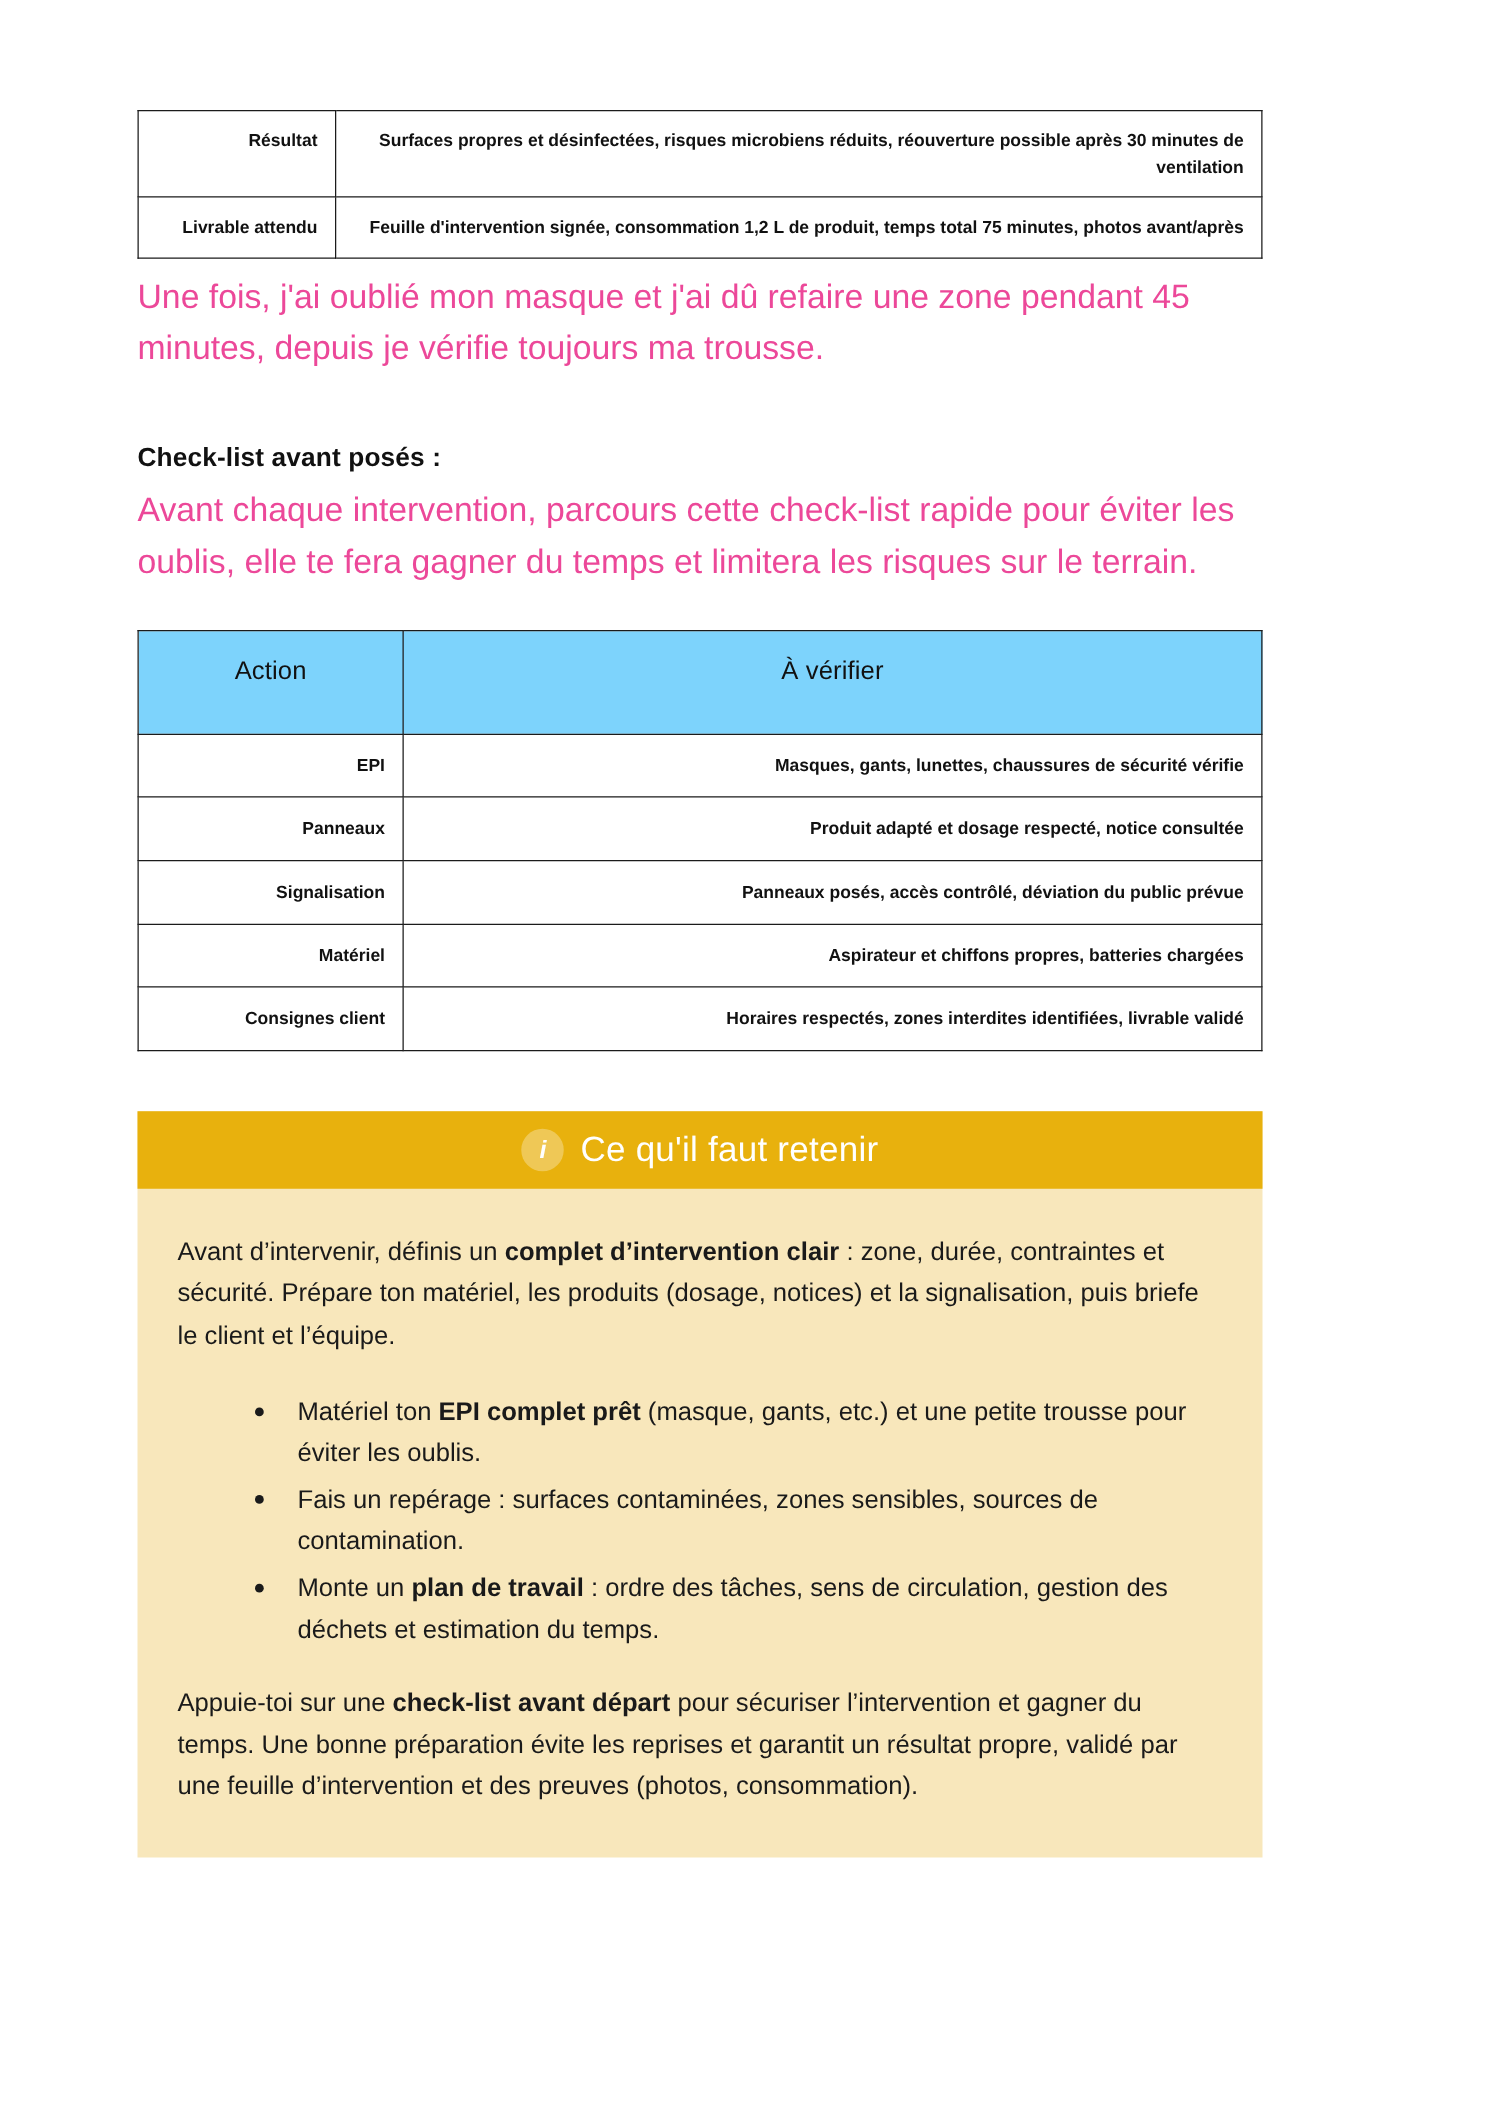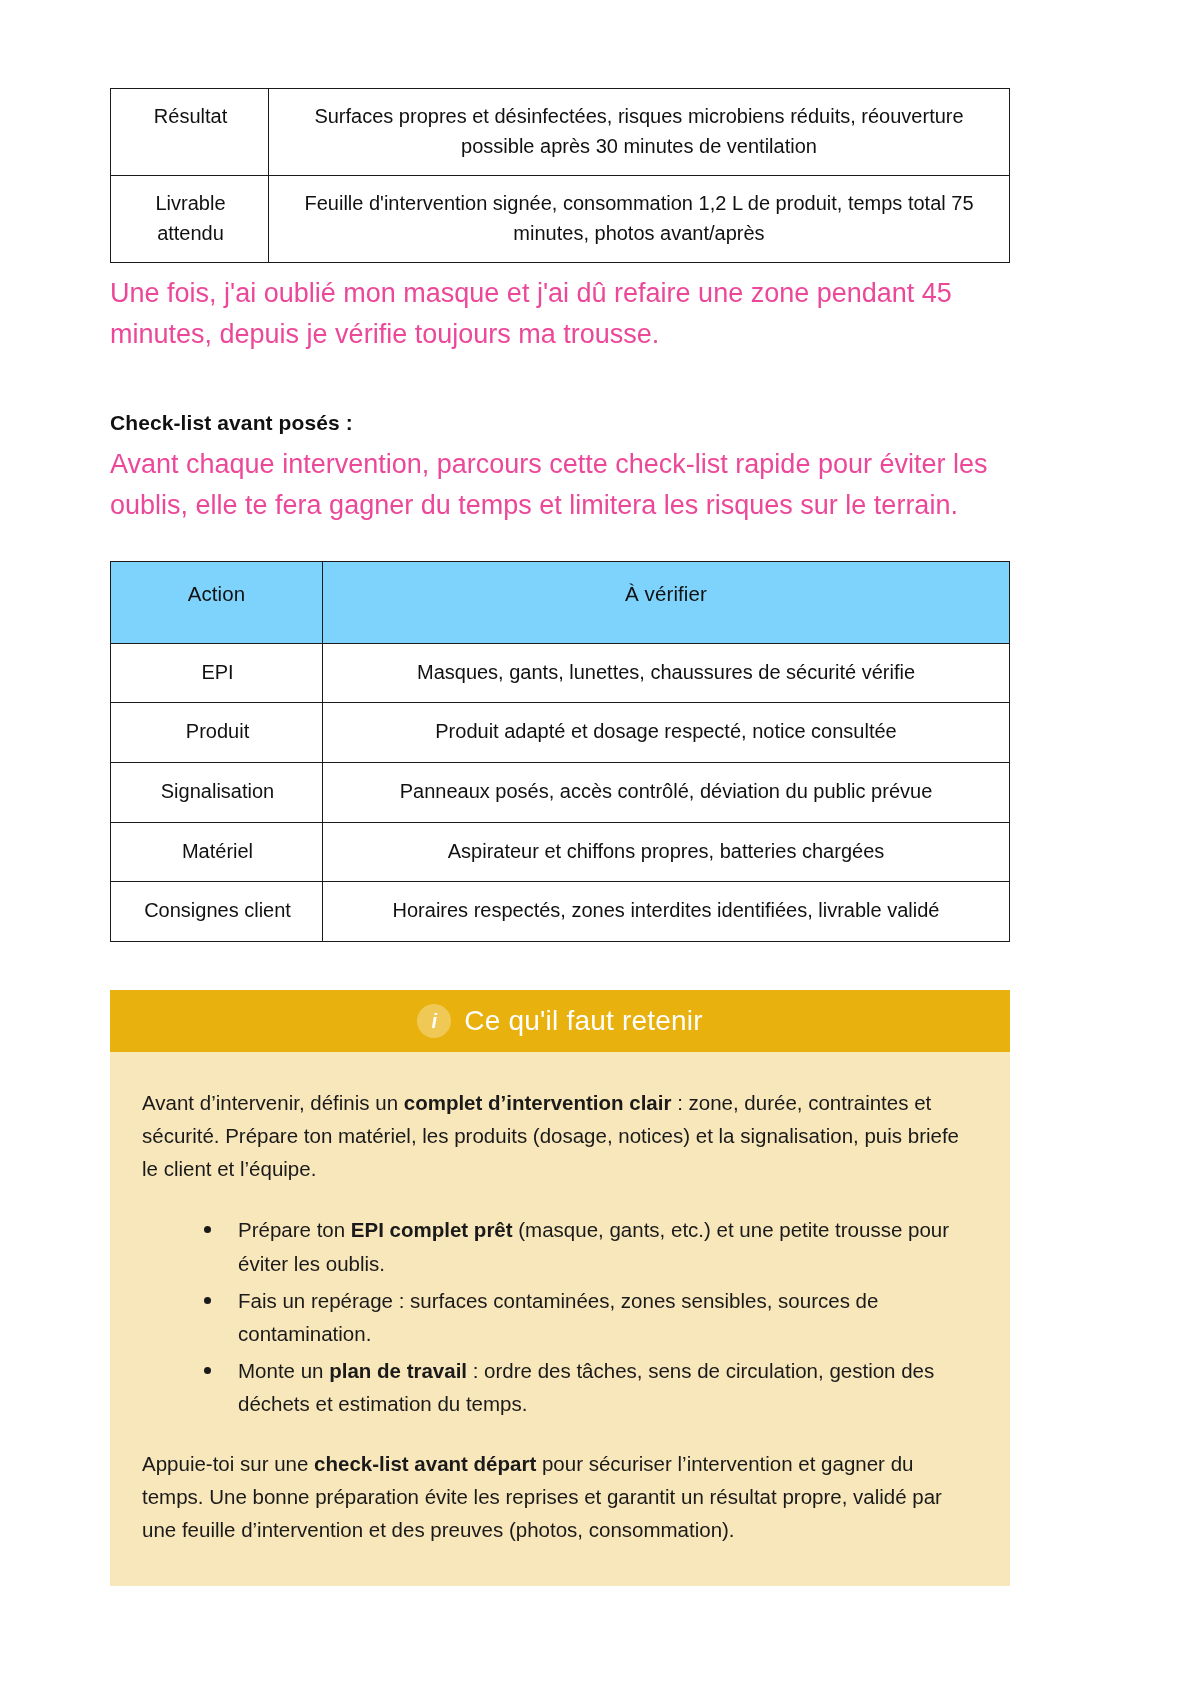--- a/index.html
+++ b/index.html
@@ -26,25 +26,25 @@
   
   table {
     border-collapse: collapse;
     width: 900px;
     table-layout: fixed;
   }
   table td, table th {
     border: 1.6px solid #1b1b1b;
     vertical-align: top;
     padding: 13px 14px 14px 14px;
-    font-size: 20px;
+    font-size: 14px;
     line-height: 1.48;
-    font-weight: 400;
+    font-weight: 700;
     color: #111111;
-    text-align: center;
+    text-align: right;
   }
 
   
   .table-result { margin: 0; }
   .table-result col.c1 { width: 158px; }
   .table-result td:first-child { padding-left: 16px; }
 
   
   .table-check { margin: 0; }
   .table-check col.c1 { width: 212px; }
@@ -189,21 +189,21 @@
         <th>Action</th>
         <th>À vérifier</th>
       </tr>
     </thead>
     <tbody>
       <tr>
         <td>EPI</td>
         <td>Masques, gants, lunettes, chaussures de sécurité vérifie</td>
       </tr>
       <tr>
-        <td>Produit</td>
+        <td>Panneaux</td>
         <td>Produit adapté et dosage respecté, notice consultée</td>
       </tr>
       <tr>
         <td>Signalisation</td>
         <td>Panneaux posés, accès contrôlé, déviation du public prévue</td>
       </tr>
       <tr>
         <td>Matériel</td>
         <td>Aspirateur et chiffons propres, batteries chargées</td>
       </tr>
@@ -220,21 +220,21 @@
       <span class="callout-title">Ce qu'il faut retenir</span>
     </div>
     <div class="callout-body">
 
       <p>
         <span>Avant d’intervenir, définis un </span><b>complet d’intervention clair</b><span> : zone, durée, contraintes et sécurité. Prépare ton matériel, les produits (dosage, notices) et la signalisation, puis briefe le client et l’équipe.</span>
       </p>
 
       <ul class="callout-list">
         <li>
-          <span>Prépare ton </span><b>EPI complet prêt</b><span> (masque, gants, etc.) et une petite trousse pour éviter les oublis.</span>
+          <span>Matériel ton </span><b>EPI complet prêt</b><span> (masque, gants, etc.) et une petite trousse pour éviter les oublis.</span>
         </li>
         <li>
           <span>Fais un repérage : surfaces contaminées, zones sensibles, sources de contamination.</span><b></b><span></span>
         </li>
         <li>
           <span>Monte un </span><b>plan de travail</b><span> : ordre des tâches, sens de circulation, gestion des déchets et estimation du temps.</span>
         </li>
       </ul>
 
       <p>

